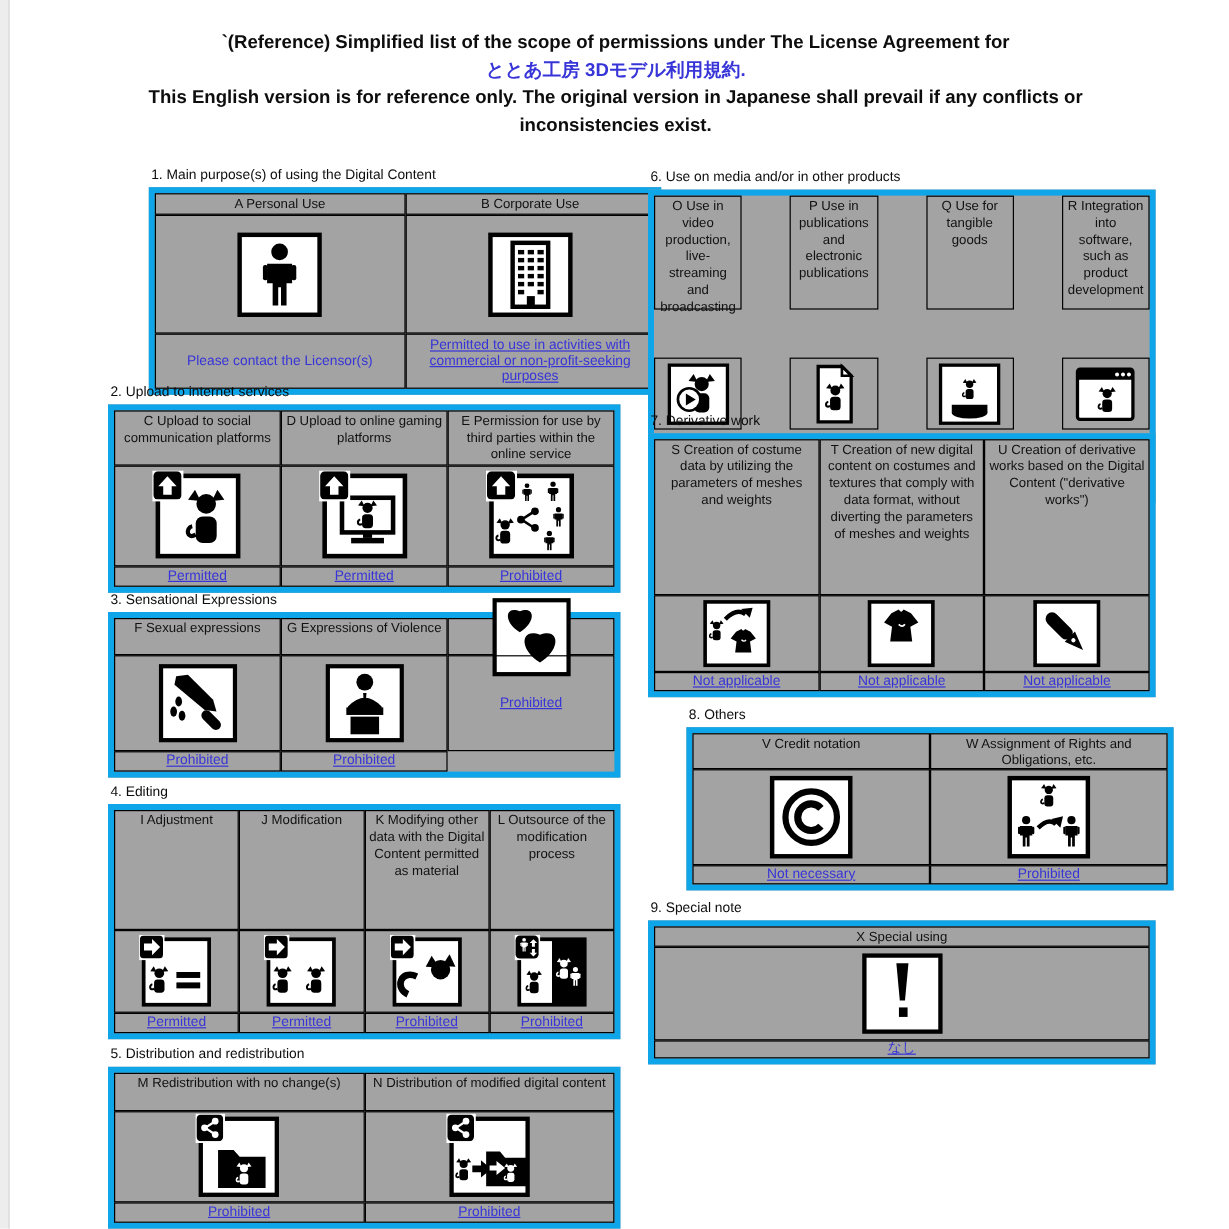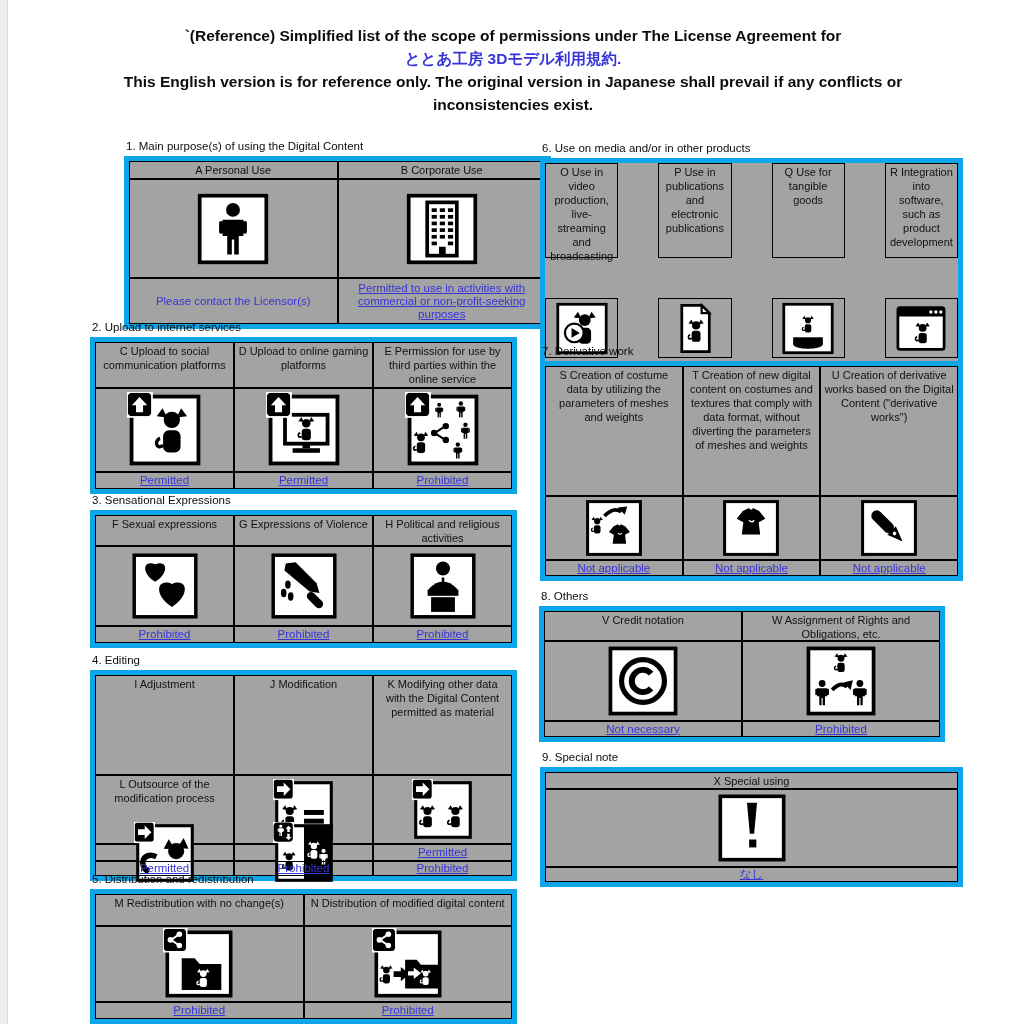--- a/index.html
+++ b/index.html
@@ -182,21 +182,20 @@
     <div class="cell rcell">Permitted</div>
     <div class="cell rcell">Prohibited</div>
   </div>
 </section>
 
 <section class="sec" style="top:493px;left:90px;width:427px;">
   <div class="sec-heading">3. Sensational Expressions</div>
   <div class="tbl" style="grid-template-columns:repeat(3,1fr);grid-template-rows:31px 80px 17px;">
     <div class="cell hdr">F Sexual expressions</div>
     <div class="cell hdr">G Expressions of Violence</div>
-    <div class="cell hdr">H Political and religious activities</div>
     <div class="cell icell">
       <svg class="glyph g70" viewBox="0 0 100 100">
         <rect x="6" y="6" width="88" height="88" fill="#fff" stroke="#000" stroke-width="5"></rect>
         <path d="M36 44 C16 32 18 12 36 19 C54 12 56 32 36 44 Z"></path>
         <path d="M60 80 C34 64 37 38 60 47 C83 38 86 64 60 80 Z"></path>
       </svg>
     </div>
     <div class="cell icell">
       <svg class="glyph g70" viewBox="0 0 100 100">
         <rect x="6" y="6" width="88" height="88" fill="#fff" stroke="#000" stroke-width="5"></rect>
@@ -218,21 +217,21 @@
       </svg>
     </div>
     <div class="cell rcell">Prohibited</div>
     <div class="cell rcell">Prohibited</div>
     <div class="cell rcell">Prohibited</div>
   </div>
 </section>
 
 <section class="sec" style="top:653px;left:90px;width:427px;">
   <div class="sec-heading">4. Editing</div>
-  <div class="tbl" style="grid-template-columns:repeat(3,1fr);grid-template-rows:100px 69px 17px;">
+  <div class="tbl" style="grid-template-columns:repeat(4,1fr);grid-template-rows:100px 69px 17px;">
     <div class="cell hdr">I Adjustment</div>
     <div class="cell hdr">J Modification</div>
     <div class="cell hdr">K Modifying other data with the Digital Content permitted as material</div>
     <div class="cell hdr">L Outsource of the modification process</div>
     <div class="cell icell">
       <svg class="glyph g62" viewBox="0 0 100 100">
         <rect x="6" y="6" width="88" height="88" fill="#fff" stroke="#000" stroke-width="5"></rect>
         <use href="#s-cat" x="13" y="38" width="28" height="46"></use>
         <rect x="50" y="50" width="32" height="8"></rect>
           <rect x="50" y="64" width="32" height="8"></rect>
@@ -389,21 +388,21 @@
           <circle cx="50" cy="63" r="3" fill="#fff"></circle>
         </g>
       </svg>
     </div>
     <div class="cell rcell">Not applicable</div>
     <div class="cell rcell">Not applicable</div>
     <div class="cell rcell">Not applicable</div>
   </div>
 </section>
 
-<section class="sec" style="top:589px;left:539px;width:406px;">
+<section class="sec" style="top:589px;left:572px;width:406px;">
   <div class="sec-heading">8. Others</div>
   <div class="tbl" style="grid-template-columns:repeat(2,1fr);grid-template-rows:30px 80px 16px;">
     <div class="cell hdr">V Credit notation</div>
     <div class="cell hdr">W Assignment of Rights and Obligations, etc.</div>
     <div class="cell icell">
       <svg class="glyph g80" viewBox="0 0 100 100">
         <rect x="6" y="6" width="88" height="88" fill="#fff" stroke="#000" stroke-width="5"></rect>
         <circle cx="50" cy="50" r="29" fill="none" stroke="#000" stroke-width="7"></circle>
         <path d="M61 40 A15 15 0 1 0 61 60" fill="none" stroke="#000" stroke-width="8"></path>
       </svg>

